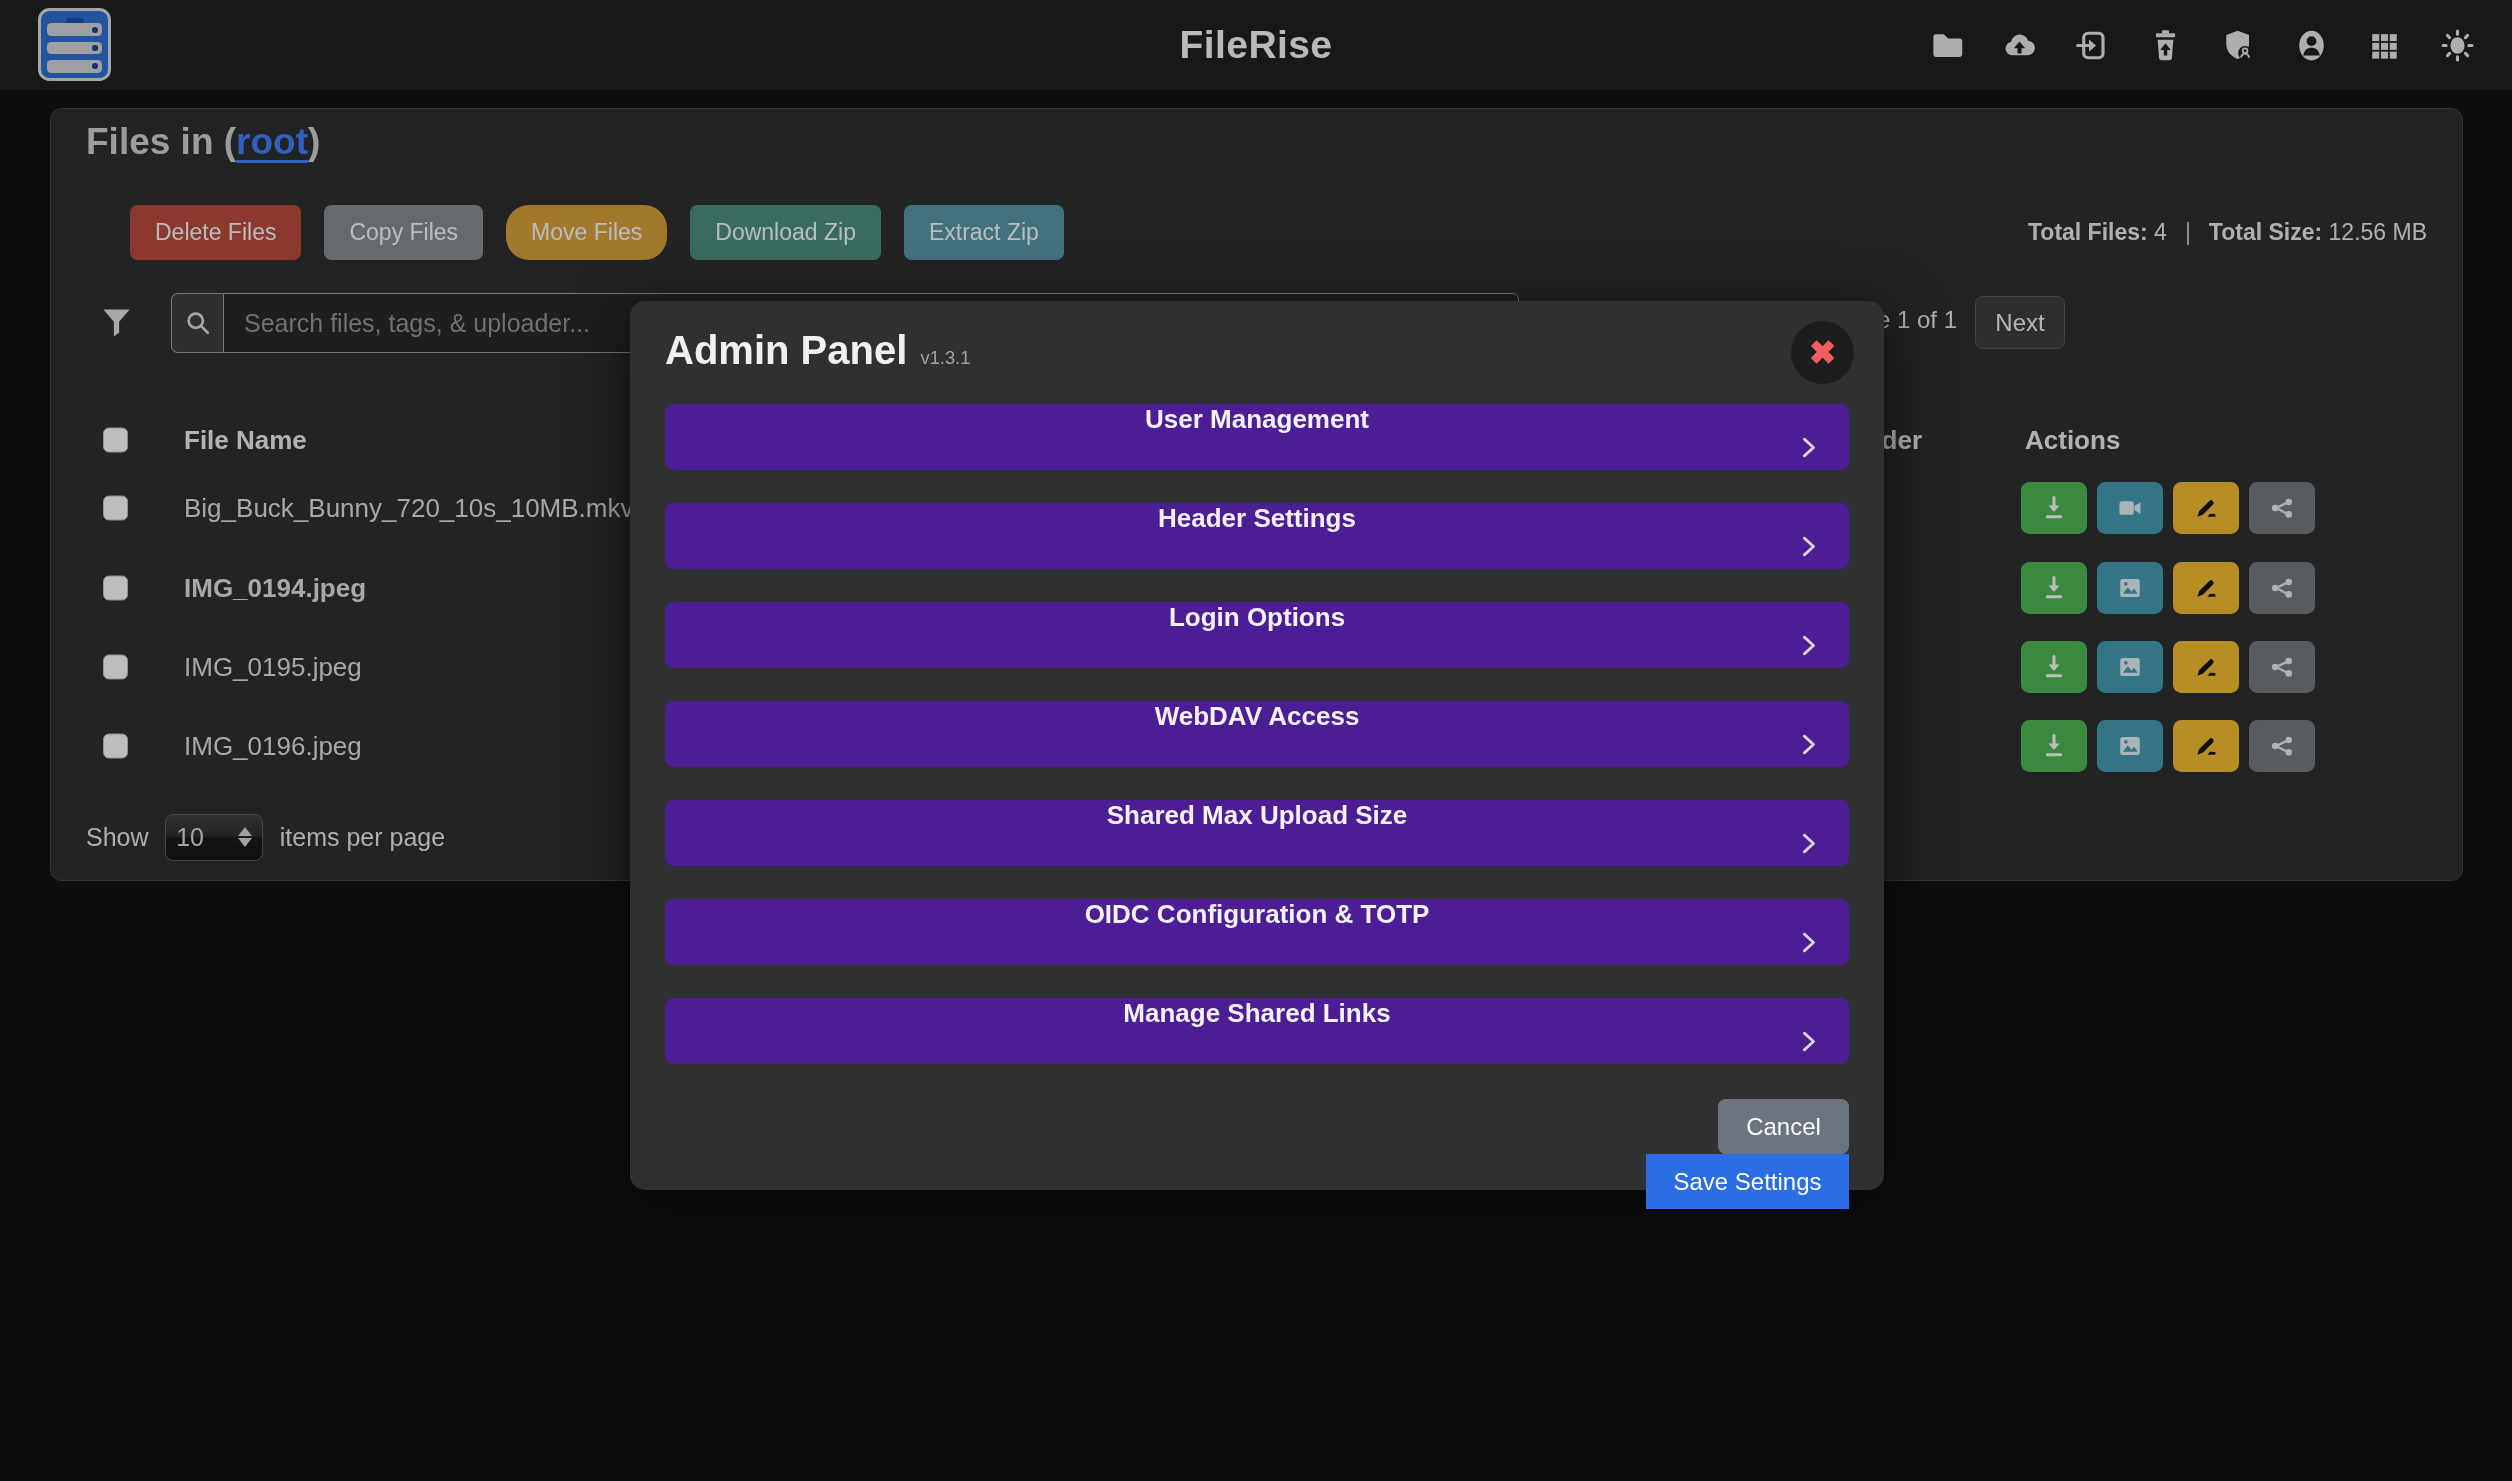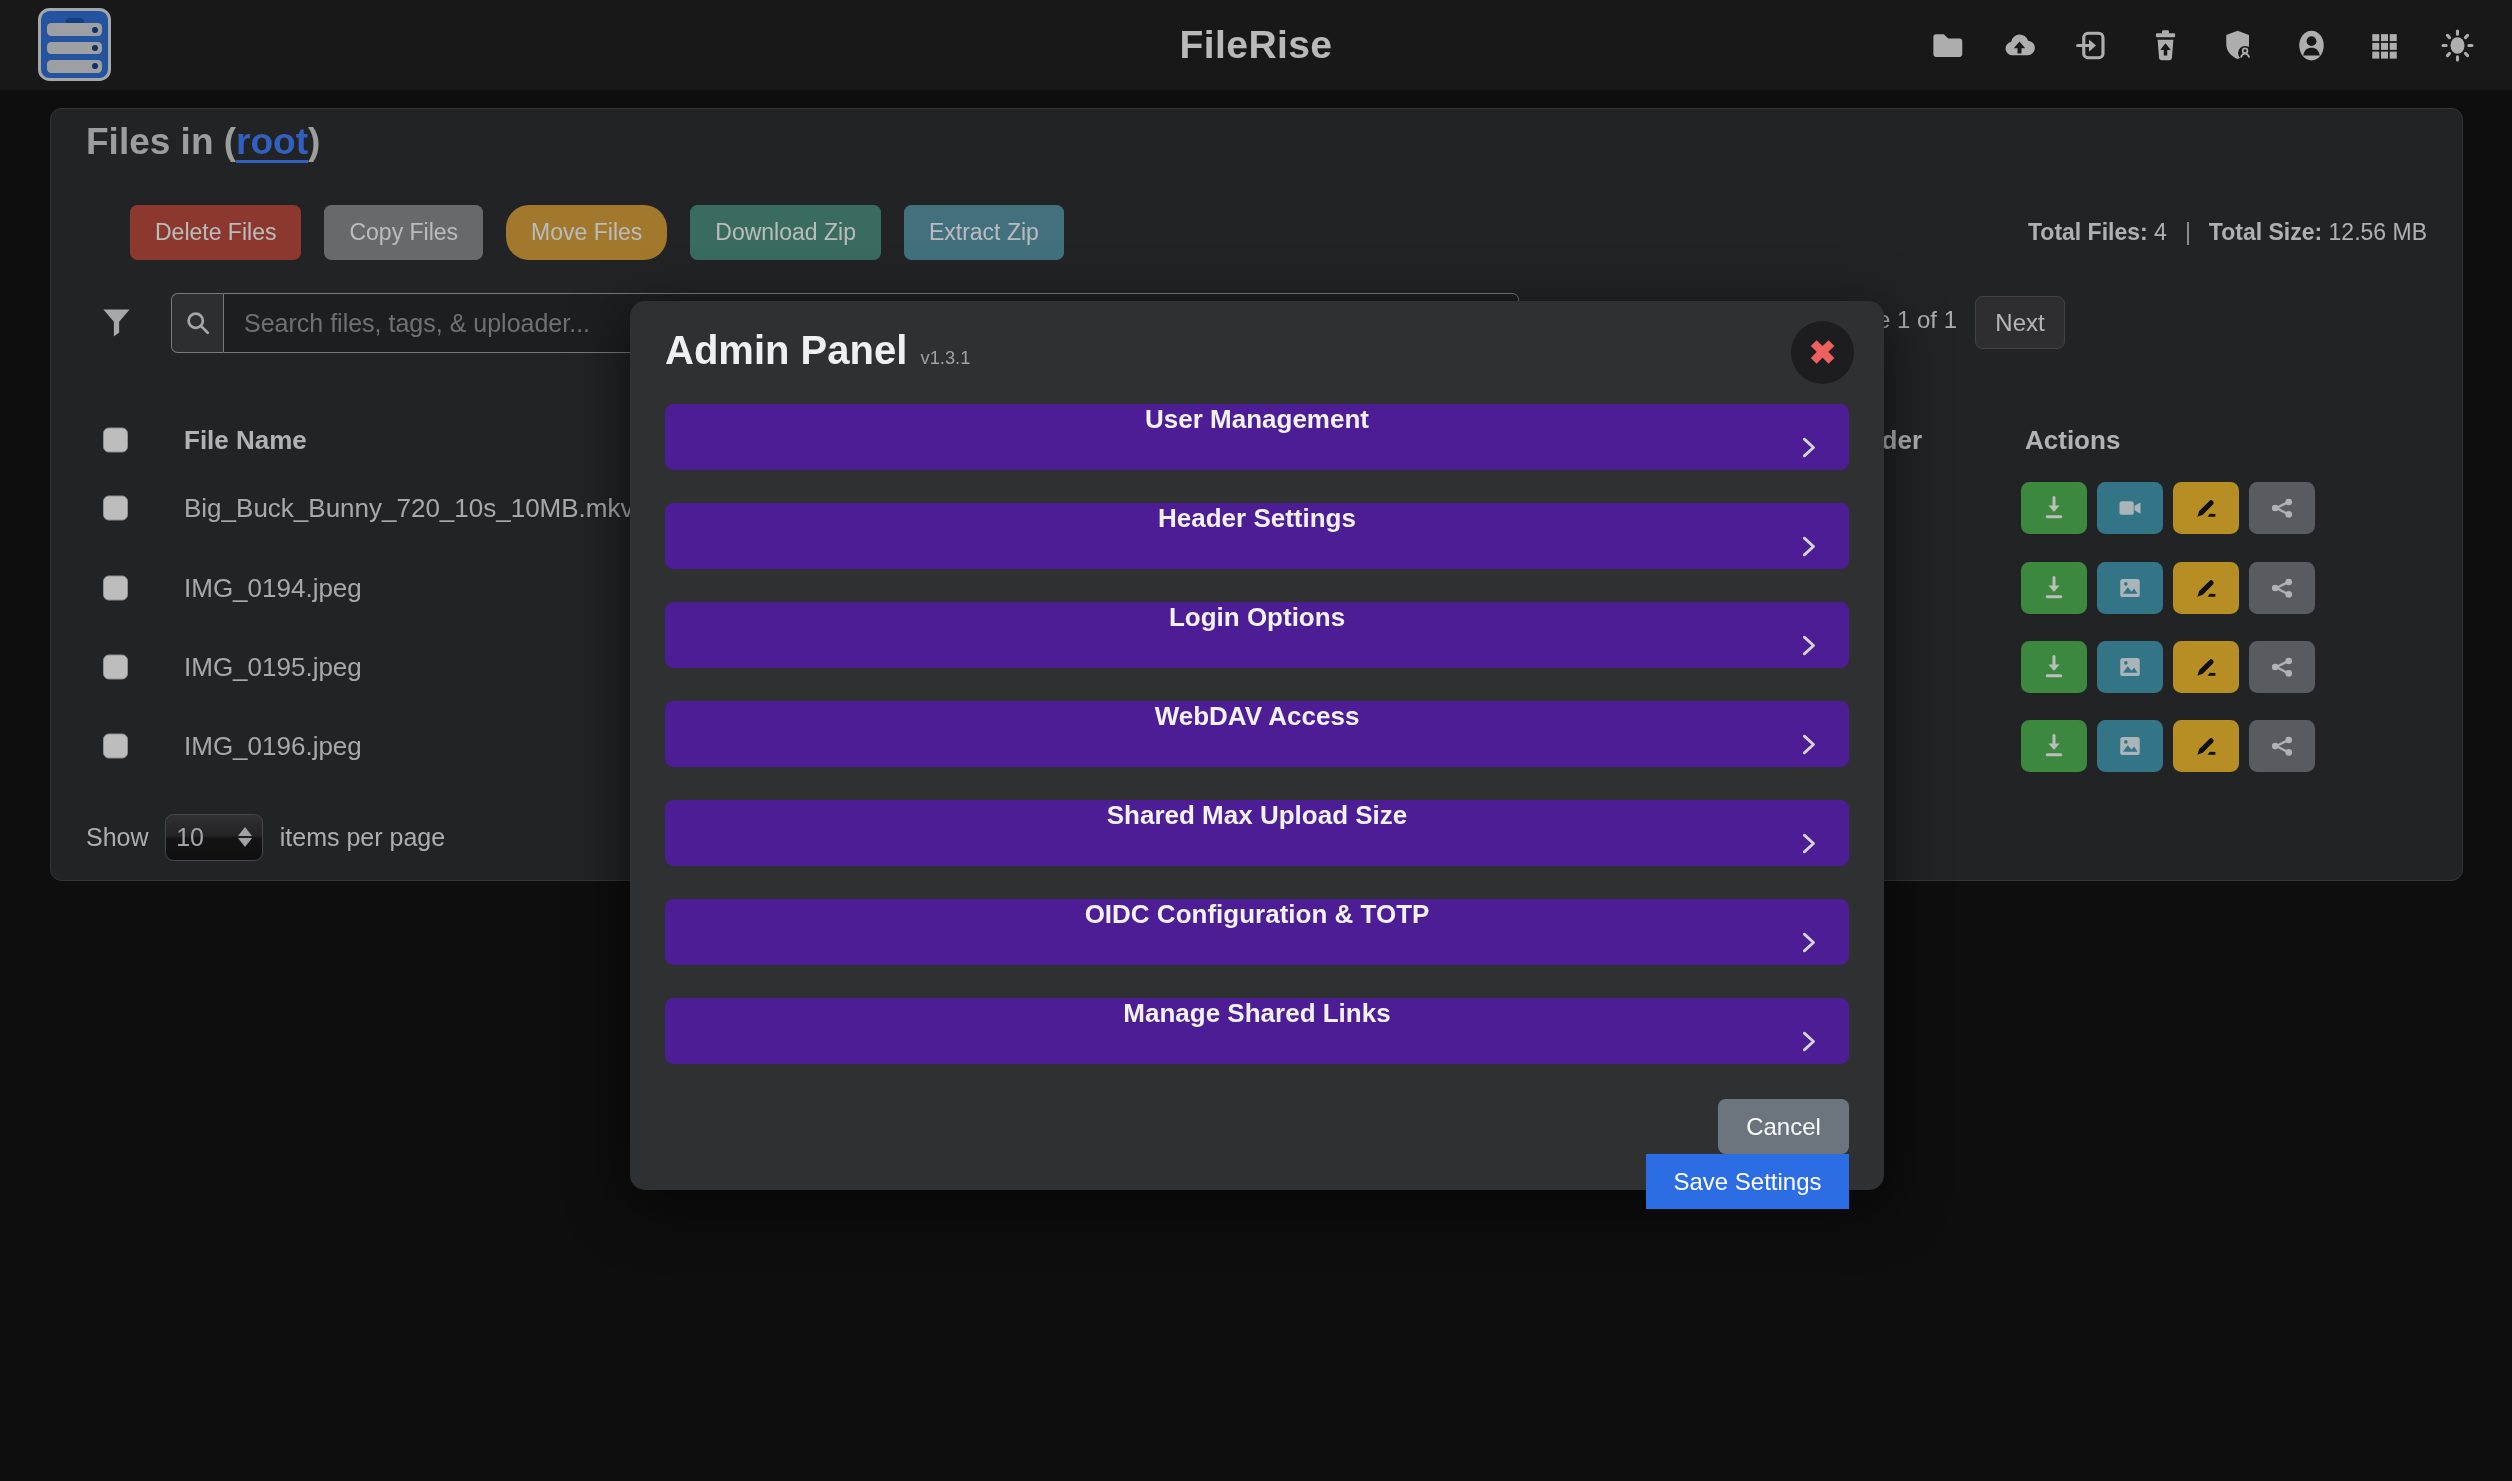--- a/index.html
+++ b/index.html
@@ -277,21 +277,21 @@
                 <path d="M12.5 20l15-7.5M12.5 20l15 8"></path>
               </g>
               <circle cx="11" cy="20" r="4.4" fill="currentColor"></circle>
               <circle cx="29" cy="12" r="4.4" fill="currentColor"></circle>
               <circle cx="29" cy="28.5" r="4.4" fill="currentColor"></circle>
             </svg>
         </button>
       </div>
     </div>
 
-    <div class="trow" style="top:451px;">
+    <div class="trow" style="top:451px;font-weight:bold;">
       <span class="checkbox"></span>
       <span class="col-filename">IMG_0194.jpeg</span>
       <div class="actions-group">
         <button class="act-btn act-green">
           <svg viewBox="0 0 40 40" fill="none" stroke="currentColor" stroke-width="4">
               <path d="M20 6v16" stroke-linecap="round"></path>
               <path d="M12.5 16.5L20 25l7.5-8.5" fill="currentColor" stroke="none"></path>
               <path d="M11 31.5h18" stroke-linecap="round"></path>
             </svg>
         </button>

